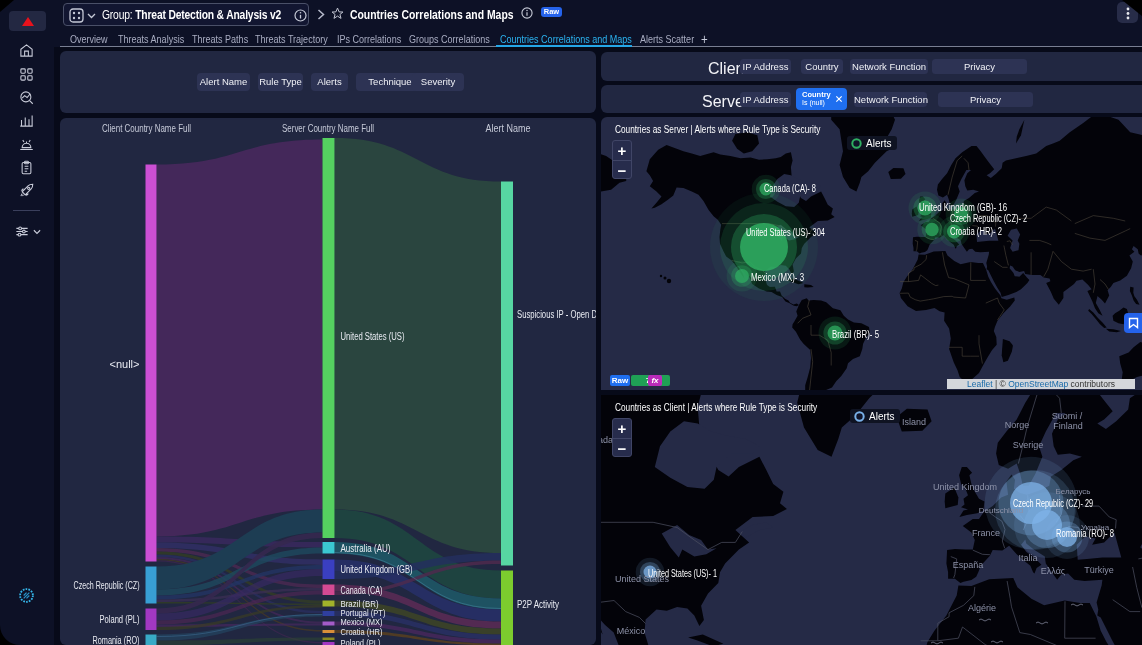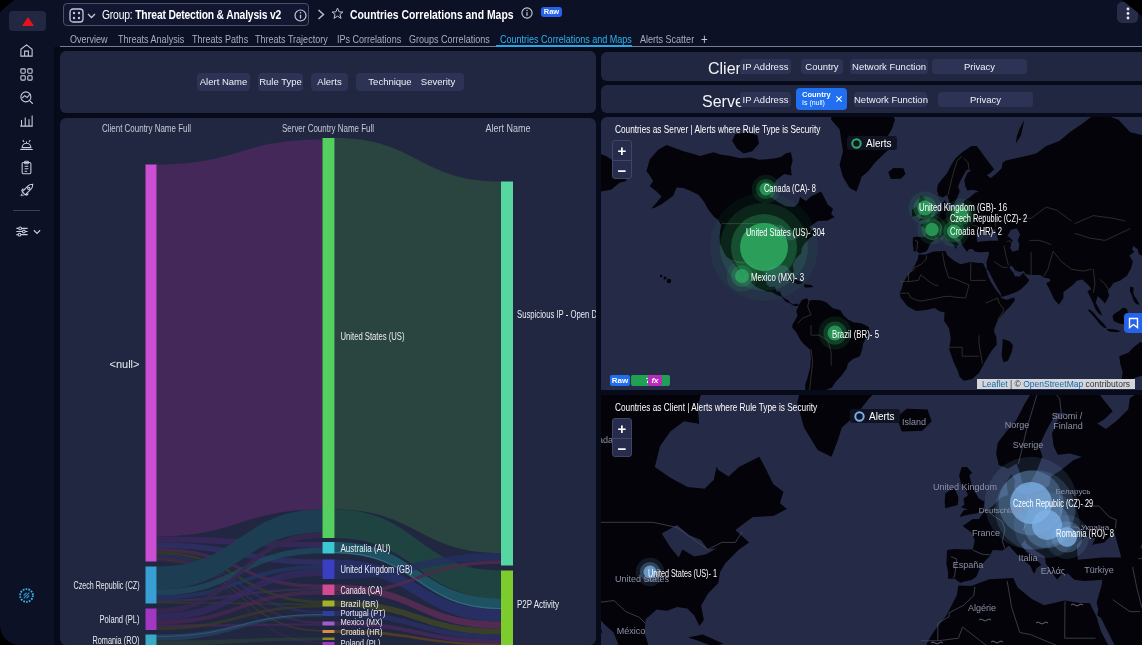--- a/index.html
+++ b/index.html
@@ -16,21 +16,21 @@
 .groupbox{position:absolute;left:63px;top:3px;width:246px;height:23px;border:1px solid #4a5068;border-radius:4px;background:#121631;color:#fff;font-size:11.5px;line-height:22px;white-space:nowrap;letter-spacing:-0.2px}
 .panel{position:absolute;background:#212741;border-radius:6px}
 .fbtn{position:absolute;top:72.5px;height:18px;background:#2d3354;border-radius:4px;color:#f0f1f6;font-size:9.5px;text-align:center;line-height:18px;white-space:nowrap}
 .rbtn{position:absolute;height:15px;background:#2d3354;border-radius:3.5px;color:#f0f1f6;font-size:9.5px;text-align:center;line-height:15px;white-space:nowrap}
 .maptitle{position:absolute;left:14px;top:6px;font-size:11.5px;color:#fff;font-weight:400;white-space:nowrap;transform:scaleX(0.72);transform-origin:0 0}
 .zoomctl{position:absolute;left:11px;top:23px;width:20px;height:39px;background:#272c4c;border:1px solid #404566;border-radius:3px}
 .zoomctl div{width:100%;height:19px;color:#fff;text-align:center;font-size:15px;line-height:19px;font-weight:700}
 .zoomctl .zline{height:1px;background:#404566;padding:0}
 .legend{position:absolute;display:flex;align-items:center;gap:4px;background:#0f1322;border-radius:3px;padding:1px 5px 1px 4px;color:#fff;font-size:10px;height:14px}
 .tag{position:absolute;bottom:4px;height:11px;border-radius:2px;color:#fff;font-size:8px;font-weight:700;line-height:11px;text-align:center}
-.attrib{position:absolute;right:7px;bottom:1px;white-space:nowrap;background:#d4d6db;color:#333;font-size:8.5px;line-height:10px;padding:0 5px;height:10px}
+.attrib{position:absolute;right:7px;bottom:1px;white-space:nowrap;background:#d4d6db;color:#333;font-size:8.5px;line-height:10px;padding:0 20px;height:10px}
 .attrib a{color:#1668a8;text-decoration:none}
 </style></head>
 <body>
 <div class="app"></div>
 
 <div class="panel" style="left:60px;top:51px;width:536px;height:62px"></div>
 <div class="fbtn" style="left:197px;width:53px">Alert Name</div>
 <div class="fbtn" style="left:258px;width:45px">Rule Type</div>
 <div class="fbtn" style="left:311px;width:37px">Alerts</div>
 <div class="fbtn" style="left:356px;width:68px">Technique</div>

